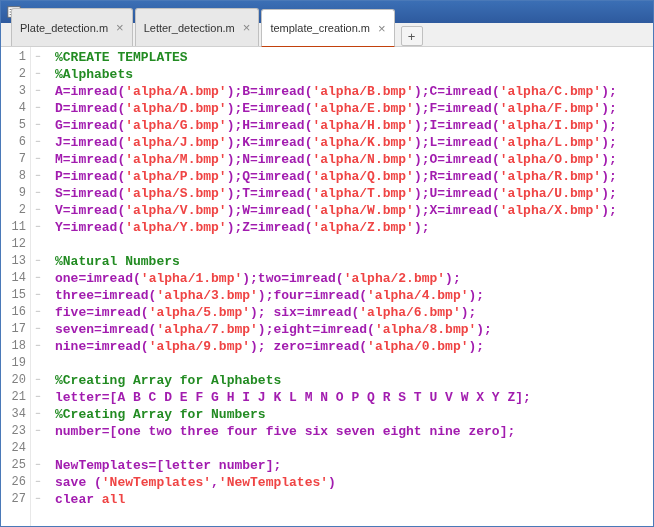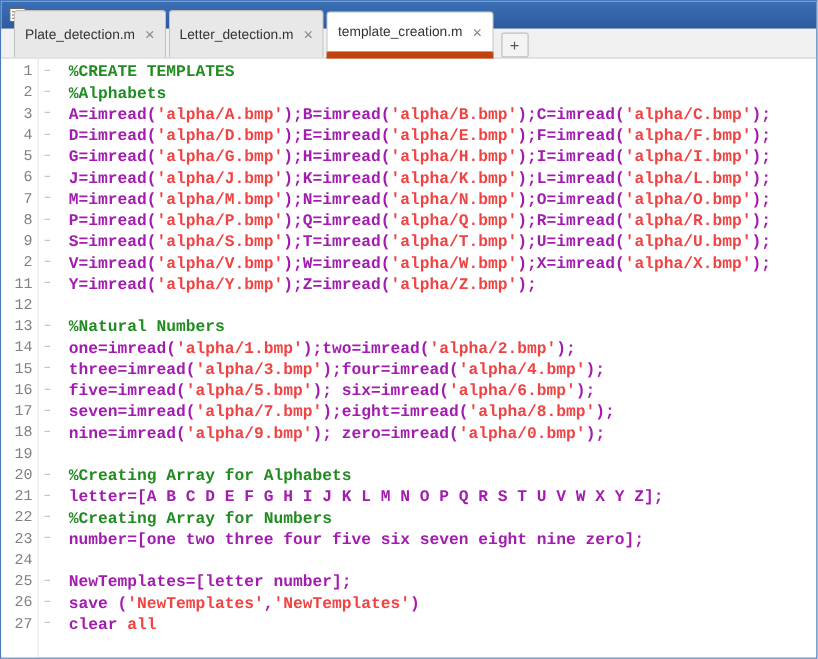--- a/index.html
+++ b/index.html
@@ -39,21 +39,21 @@
   background: #e8e8e8;
   margin-right: 2px;
   font-size: 11px;
   color: #333;
   height: 38px;
   border-radius: 3px 3px 0 0;
   position: relative;
 }
 .tab.active {
   background: #fff;
-  border-bottom: 6px solid #c2410c;
+  border-bottom: 1px solid #c2410c;
   margin-bottom: -1px;
 }
 .tab .close {
   margin-left: 8px;
   color: #888;
   font-size: 13px;
   line-height: 1;
 }
 .addtab {
   display: flex;
@@ -150,21 +150,21 @@
       <div>12</div>
       <div>13</div>
       <div>14</div>
       <div>15</div>
       <div>16</div>
       <div>17</div>
       <div>18</div>
       <div>19</div>
       <div>20</div>
       <div>21</div>
-      <div>22</div>
+      <div>34</div>
       <div>23</div>
       <div>24</div>
       <div>25</div>
       <div>26</div>
       <div>27</div>
     </div>
   <div class="fold" id="fold">
       <div>−</div>
       <div>−</div>
       <div>−</div>

